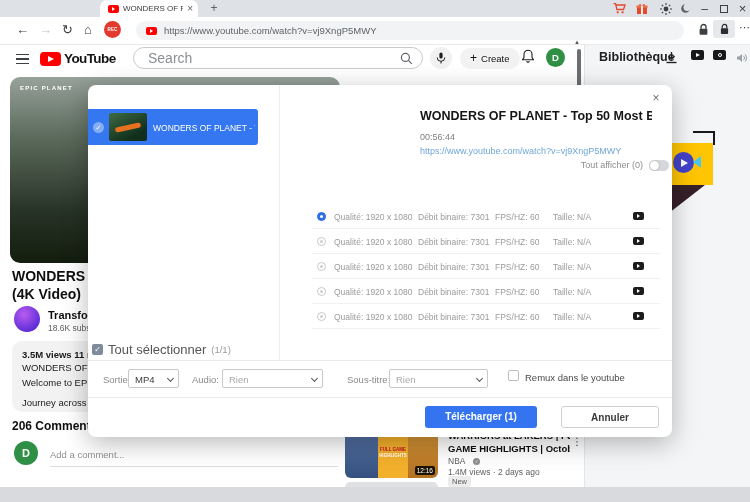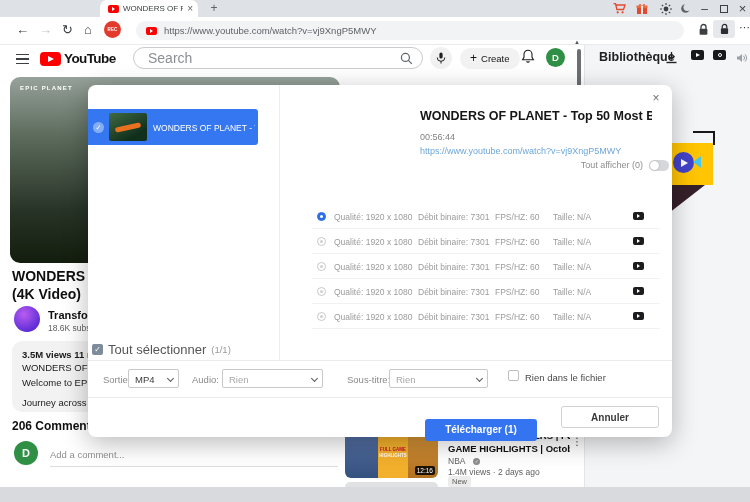--- a/index.html
+++ b/index.html
@@ -145,21 +145,21 @@
 
   #m-div1 { position:absolute; left:0; top:275px; width:584px; height:1px; background:#ebebec; }
   #m-div2 { position:absolute; left:0; top:312px; width:584px; height:1px; background:#ebebec; }
   .sel-label { position:absolute; top:289px; font-size:9.5px; color:#8a8a8a; }
   .mselect { position:absolute; top:284px; height:19px; border:1px solid #c9c9c9; border-radius:2px; background:#fff; }
   .mselect .val { position:absolute; left:6px; top:4px; font-size:9.5px; color:#3a3a3a; }
   .mselect .val.dim { color:#a8a8a8; }
   .mselect .chev { position:absolute; right:5px; top:6px; width:5px; height:5px; border-right:1.3px solid #555; border-bottom:1.3px solid #555; transform:rotate(45deg); }
   #remux-box { position:absolute; left:420px; top:285px; width:11px; height:11px; border:1px solid #bdbdbd; border-radius:2px; background:#fff; }
   #remux-lab { position:absolute; left:437px; top:287px; font-size:9.5px; color:#4a4a4a; }
-  #m-dl { position:absolute; left:337px; top:334px; width:112px; height:22px; background:#3474f0; border-radius:3px; color:#fff; font-size:10px; font-weight:bold; text-align:center; line-height:22px; }
+  #m-dl { position:absolute; left:337px; top:321px; width:112px; height:22px; background:#3474f0; border-radius:3px; color:#fff; font-size:10px; font-weight:bold; text-align:center; line-height:22px; }
   #m-cancel { position:absolute; left:473px; top:321px; width:98px; height:22px; background:#fff; border:1px solid #d0d0d0; border-radius:3px; color:#3a3a3a; font-size:10px; font-weight:bold; text-align:center; line-height:22px; }
 </style>
 </head>
 <body>
 
 <div id="window">
 
   <div id="tabbar">
     <div class="tab-active">
       <span class="yt-fav"></span>
@@ -434,19 +434,19 @@
     <div class="mselect" style="left:134px;width:101px">
       <span class="val dim">Rien</span>
         <span class="chev"></span>
     </div>
     <span class="sel-label" style="left:259px">Sous-titre:</span>
     <div class="mselect" style="left:301px;width:99px">
       <span class="val dim">Rien</span>
         <span class="chev"></span>
     </div>
     <span id="remux-box"></span>
-    <span id="remux-lab">Rien dans le fichier</span>
+    <span id="remux-lab">Remux dans le youtube</span>
 
     <div id="m-dl">Télécharger (1)</div>
     <div id="m-cancel">Annuler</div>
   </div>
 
 </div>
 
 </body></html>

